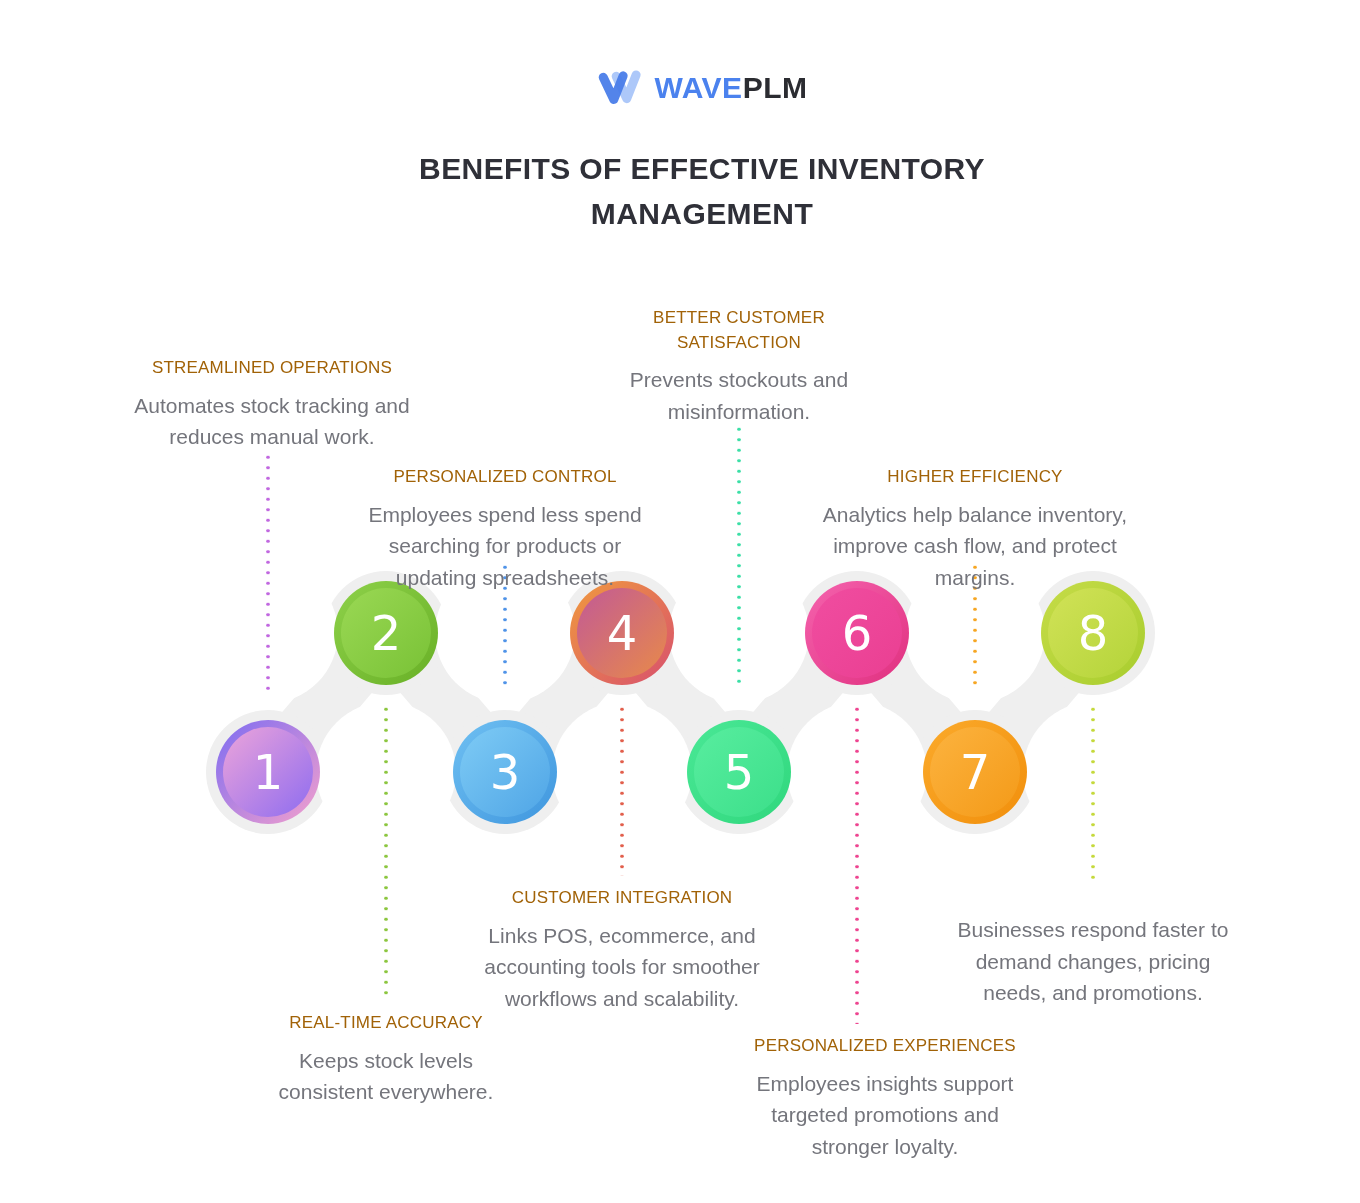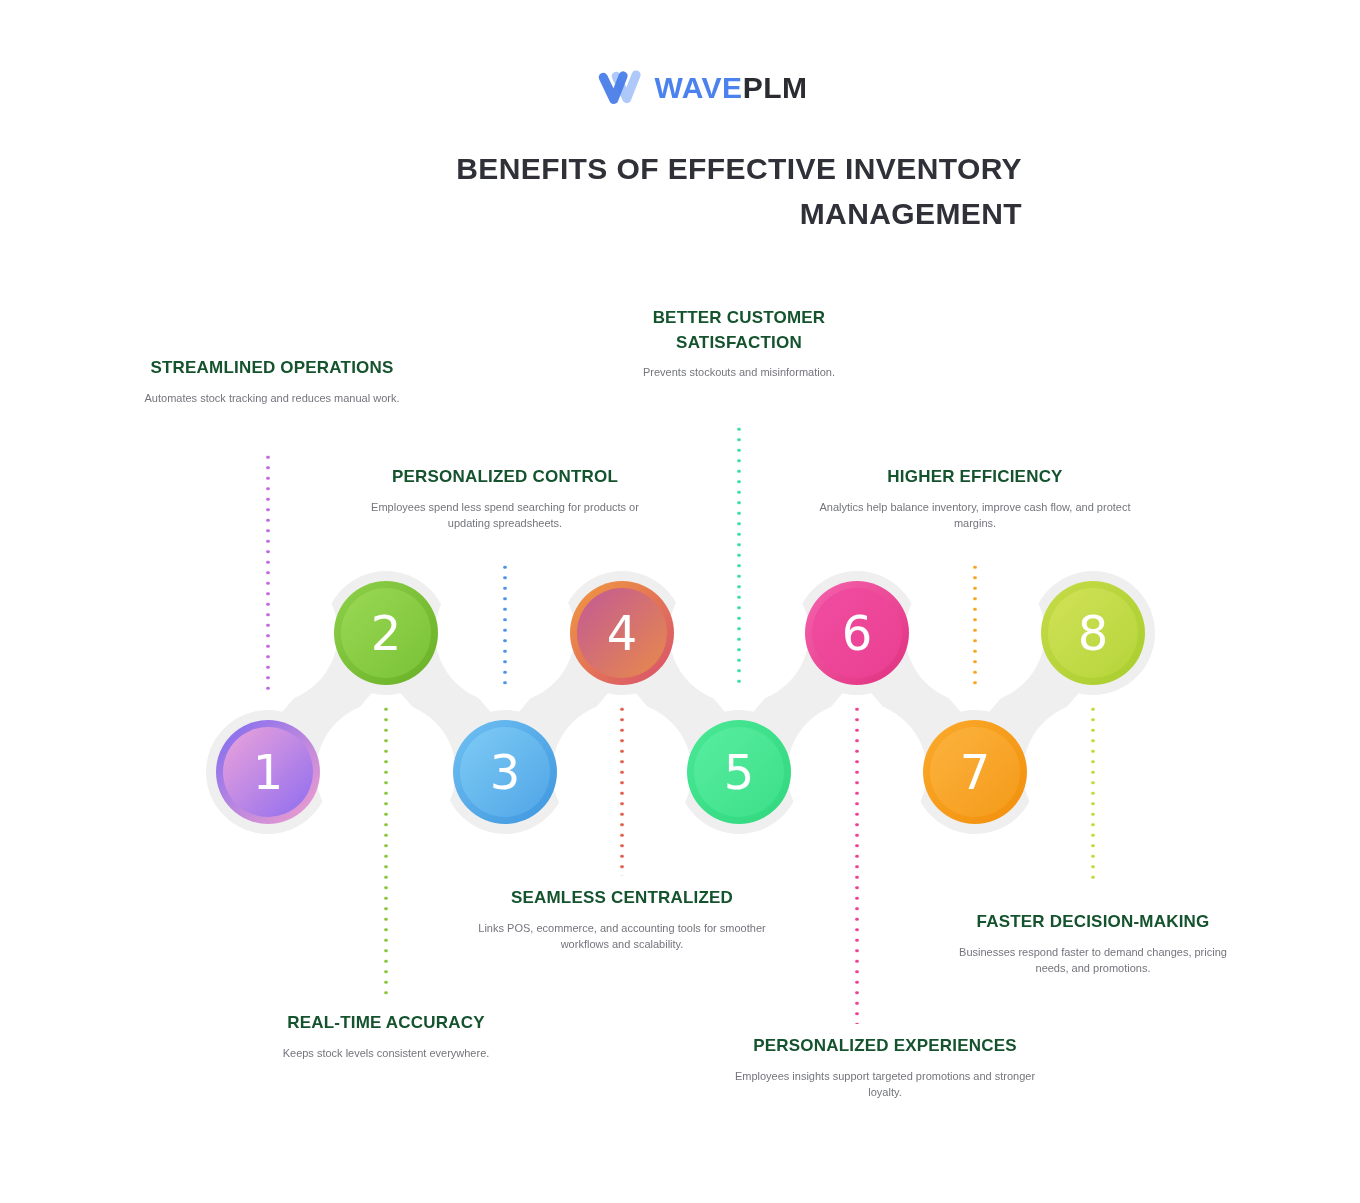--- a/index.html
+++ b/index.html
@@ -15,21 +15,21 @@
   
   .logo{
     position:absolute;top:68px;left:0;right:0;
     display:flex;justify-content:center;align-items:center;gap:10px;
   }
   .logo-text{font-size:30px;font-weight:700;letter-spacing:.5px;}
   .logo-text .wave{color:#4b82ee;}
   .logo-text .plm{color:#2b2c31;}
   h1.title{
     position:absolute;top:146px;left:50%;transform:translateX(-50%);
-    width:640px;margin:0;text-align:right;
+    width:640px;margin:0;text-align:center;
     font-size:30px;line-height:1.5;font-weight:700;
     color:#2f3038;letter-spacing:.4px;
   }
   
   svg.chain{position:absolute;left:0;top:0;}
   
   .dotline{
     position:absolute;width:4px;transform:translateX(-50%);
     background-image:radial-gradient(circle, var(--dotc,#999) 1.6px, transparent 1.9px);
     background-size:4px 10.5px;
@@ -51,25 +51,25 @@
     position:relative;z-index:1;color:#ffffff;
     font-size:48px;font-weight:400;line-height:1;
     font-family:"DejaVu Sans", sans-serif;
   }
   
   .info{
     position:absolute;transform:translateX(-50%);
     text-align:center;
   }
   .info h3{
-    margin:0 0 9px;font-size:17px;font-weight:700;
-    color:#14532d;letter-spacing:.2px;line-height:1.45;
+    margin:0 0 9px;font-size:17px;font-weight:400;
+    color:#a16207;letter-spacing:.2px;line-height:1.45;
   }
   .info p{
-    margin:4px;font-size:11px;color:#74757c;line-height:1.5;
+    margin:4px;font-size:21px;color:#74757c;line-height:1.5;
   }
 </style>
 </head>
 <body>
 
 <div class="canvas">
 
   <div class="logo">
     <svg width="48" height="40" viewBox="0 0 48 40">
       <g transform="rotate(-4 24 20)" fill="none" stroke-linecap="round" stroke-linejoin="round">
@@ -162,25 +162,24 @@
   </div>
   <div class="info" style="left:386px;top:1011px;width:250px;">
     <h3>REAL-TIME ACCURACY</h3>
     <p>Keeps stock levels consistent everywhere.</p>
   </div>
   <div class="info" style="left:975px;top:465px;width:330px;">
     <h3>HIGHER EFFICIENCY</h3>
     <p>Analytics help balance inventory, improve cash flow, and protect margins.</p>
   </div>
   <div class="info" style="left:622px;top:886px;width:300px;">
-    <h3>SEAMLESS CENTRALIZED</h3>
+    <h3>CUSTOMER INTEGRATION</h3>
     <p>Links POS, ecommerce, and accounting tools for smoother workflows and scalability.</p>
   </div>
   <div class="info" style="left:885px;top:1034px;width:310px;text-align:center;">
     <h3>PERSONALIZED EXPERIENCES</h3>
     <p>Employees insights support targeted promotions and stronger loyalty.</p>
   </div>
   <div class="info" style="left:1093px;top:910px;width:290px;">
-    <h3>FASTER DECISION-MAKING</h3>
     <p>Businesses respond faster to demand changes, pricing needs, and promotions.</p>
   </div>
 
 </div>
 
 </body></html>

